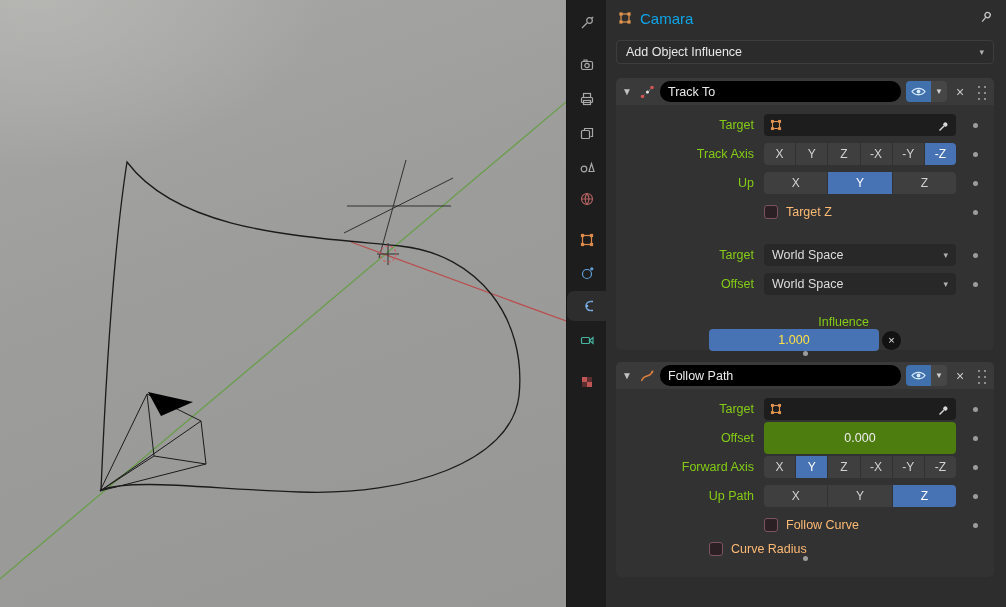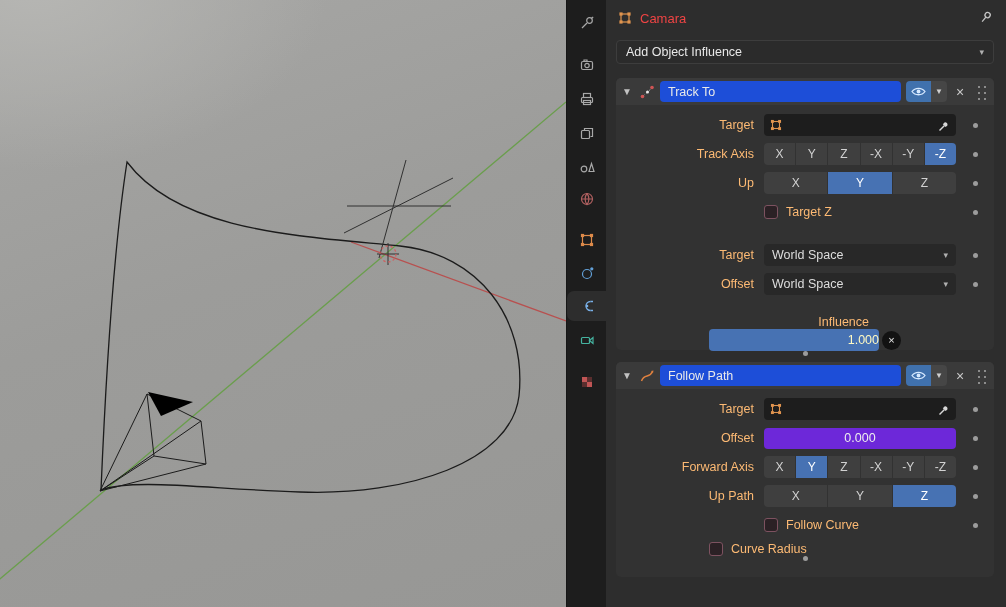--- a/index.html
+++ b/index.html
@@ -18,73 +18,73 @@
     background:#1d1d1d; border-left:1px solid #161616; }
   .tab { position:absolute; left:0; width:40px; height:30px;
     display:flex; align-items:center; justify-content:center; }
   .tab.active { background:#2d2d2d; border-radius:7px 0 0 7px; }
 
   
   .props { position:absolute; left:606px; top:0; width:400px; height:607px;
     background:#2d2d2d; color:#d0d0d0; font-size:12.5px; }
 
   .crumb { height:36px; display:flex; align-items:center; padding:0 12px; gap:8px; }
-  .crumb .title { color:#ef4444; font-size:13px; }
+  .crumb .title { color:#0ea5e9; font-size:15px; }
   .crumb .pin { margin-left:auto; }
 
   .addbtn { margin:4px 12px 14px 10px; height:24px; background:#2b2b2b;
     border:1px solid #3d3d3d; border-radius:4px; display:flex; align-items:center;
     padding:0 9px; color:#e8e8e8; justify-content:space-between; cursor:default; }
   .chev { color:#b0b0b0; font-size:9px; line-height:1; }
 
   .panel { margin:0 12px 12px 10px; background:#323232; border-radius:5px; }
   .phead { height:27px; background:#3a3a3a; border-radius:5px 5px 0 0;
     display:flex; align-items:center; padding:0 6px; gap:5px; }
   .phead .pchev { color:#c2c2c2; font-size:10px; width:12px; }
-  .pname { flex:1; height:21px; background:#1d4ed8; border-radius:4px;
+  .pname { flex:1; height:21px; background:#000000; border-radius:10px;
     display:flex; align-items:center; padding:0 8px; color:#e9e9e9; }
   .eyegrp { display:flex; }
   .eyebtn { width:25px; height:21px; background:#4071ad; border-radius:4px 0 0 4px;
     display:flex; align-items:center; justify-content:center; }
   .extras { width:16px; height:21px; background:#464646; border-radius:0 4px 4px 0;
     display:flex; align-items:center; justify-content:center; color:#cfcfcf; font-size:8px; }
   .closex { width:16px; text-align:center; color:#c9c9c9; font-size:14px; }
   .grip { width:13px; height:17px; margin-left:2px;
     background:radial-gradient(circle, #8d8d8d 1px, transparent 1.5px);
     background-size:6px 6px; background-position:1px 1px; }
 
   .pbody { padding:8px 0 11px 0; }
   .row { display:flex; align-items:center; height:24px; margin-bottom:5px; }
   .row:last-child { margin-bottom:0;flex-direction:column; }
   .rgap { height:14px; }
-  .rlabel { width:148px; text-align:right; padding-right:10px; color:#fdba74; }
+  .rlabel { width:148px; text-align:right; padding-right:10px; color:#84cc16; }
   .rctrl { width:192px; display:flex; align-items:center; }
   .rdot { flex:1; display:flex; justify-content:center; }
   .adot { width:5px; height:5px; border-radius:50%; background:#9c9c9c; }
 
   .seg { display:flex; width:100%; }
   .seg .sbtn { flex:1; height:22px; background:#3f3f3f; color:#d2d2d2; font-size:12px;
     display:flex; align-items:center; justify-content:center; margin-right:1px; cursor:default; }
   .seg .sbtn:first-child { border-radius:4px 0 0 4px; }
   .seg .sbtn:last-child { border-radius:0 4px 4px 0; margin-right:0; }
   .seg .sbtn.active { background:#4772b3; color:#ffffff; }
 
   .objfield { width:100%; height:22px; background:#1d1d1d; border-radius:4px;
     display:flex; align-items:center; padding:0 6px; gap:6px; }
   .objfield .spacer { flex:1; }
 
   .dropdown { width:100%; height:22px; background:#282828; border-radius:4px;
     display:flex; align-items:center; justify-content:space-between;
     padding:0 8px; color:#dddddd; }
 
-  .numfield { width:100%; height:21px; background:#6d28d9; border-radius:4px;
+  .numfield { width:100%; height:32px; background:#4d7c0f; border-radius:4px;
     display:flex; align-items:center; justify-content:center; color:#eeeeee; }
 
   .slider { flex:1; height:22px; background:#4772b3; border-radius:4px;
-    display:flex; align-items:center; justify-content:flex-end; color:#fef9c3; }
+    display:flex; align-items:center; justify-content:center; color:#fde047; }
   .unlink { width:19px; height:19px; margin-left:3px; border-radius:50%; background:#121212;
     color:#e8e8e8; font-size:11px; display:flex; align-items:center; justify-content:center; }
 
   .checkbox { width:14px; height:14px; border-radius:3px; background:#2b2125;
     border:1px solid #7d5260; margin-right:8px; flex:0 0 auto; }
   .cbl { color:#fdba74; }
 </style>
 </head>
 <body>
 

